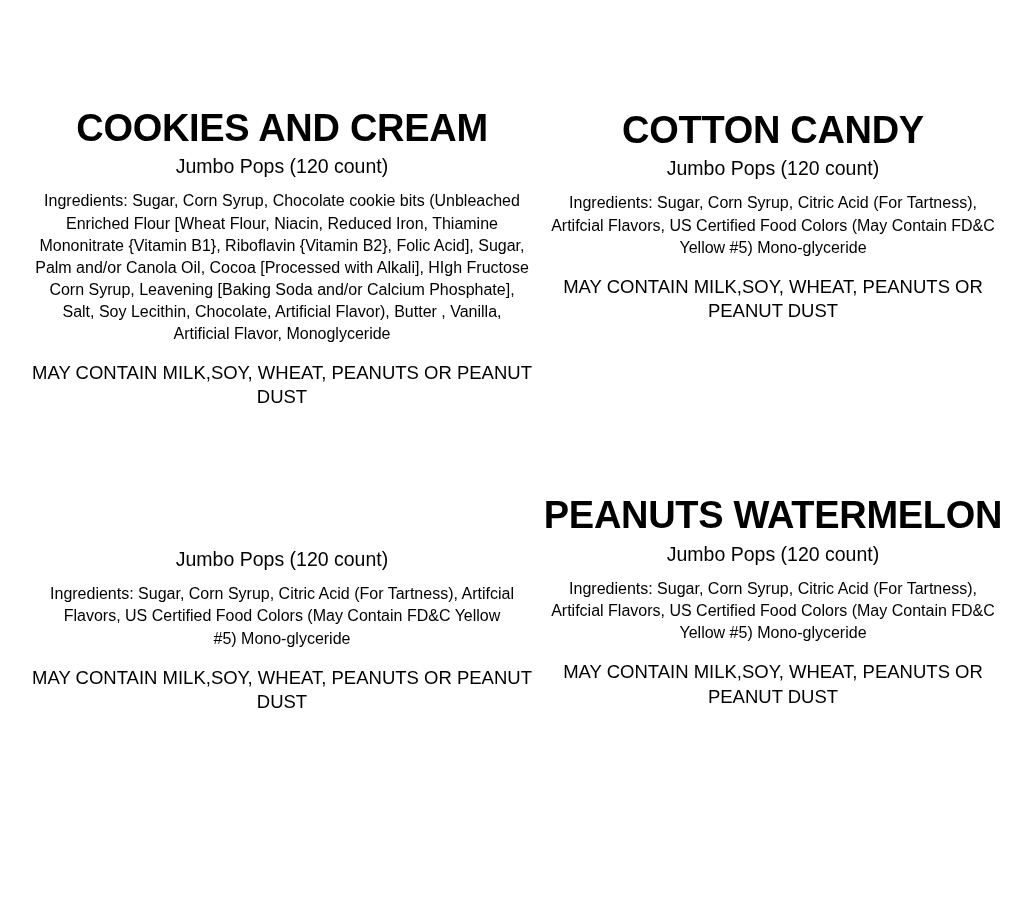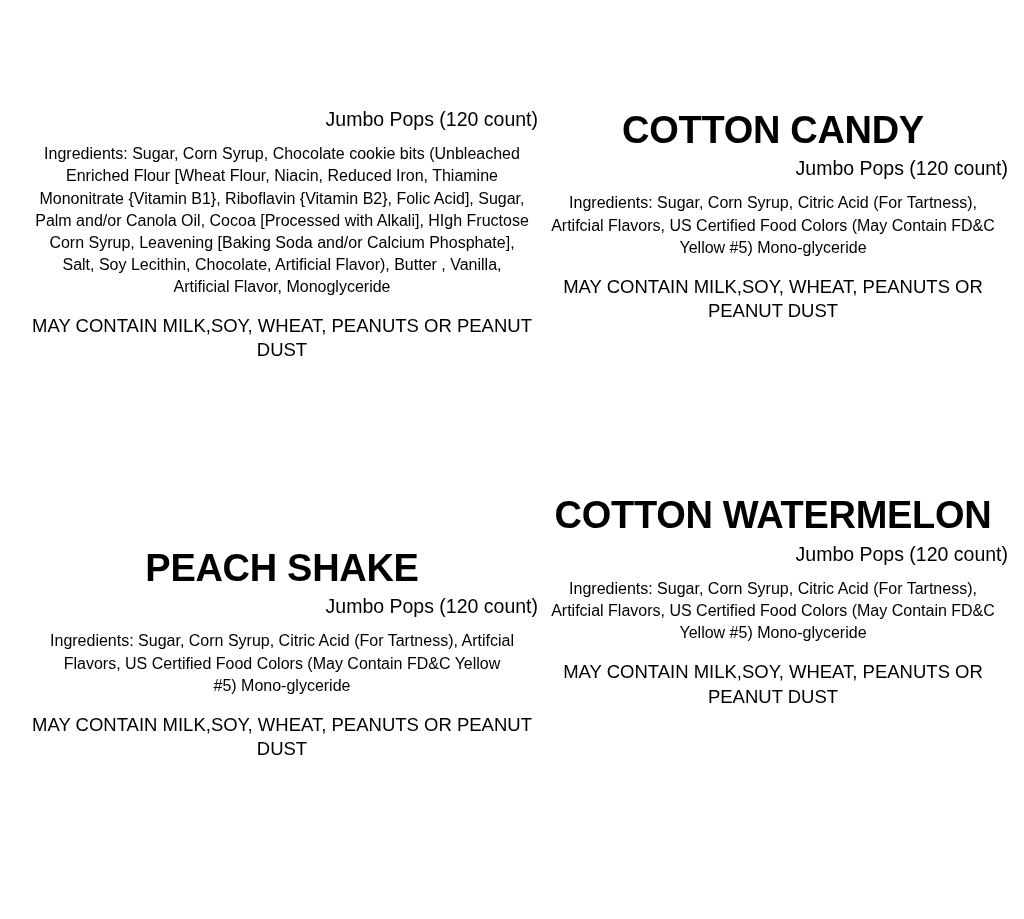--- a/index.html
+++ b/index.html
@@ -34,21 +34,20 @@
     font-weight: bold;
     line-height: 1.08;
     letter-spacing: -0.3px;
     margin: 0 0 6px 0;
   }
   .subtitle {
     font-size: 19.5px;
     font-weight: normal;
     line-height: 1.2;
     margin: 0 0 12px 0;
-    text-align: right;
   }
   .ingredients {
     font-size: 16px;
     line-height: 1.38;
     margin: 0 0 16px 0;
     padding: 0 14px;
   }
   .allergen {
     font-size: 18.5px;
     font-weight: normal;
@@ -71,46 +70,46 @@
   #panel-rainbow-watermelon .flavor-title { line-height: 1.12; }
   #panel-rainbow-watermelon .ingredients { padding: 0 4px; }
 </style>
 </head>
 <body>
 
 <div class="sheet">
 
   <div class="col col-left" id="panel-cookies-and-cream">
     <div class="panel">
+      <h1 class="flavor-title">COOKIES AND CREAM</h1>
       <p class="subtitle">Jumbo Pops (120 count)</p>
       <p class="ingredients">Ingredients: Sugar, Corn Syrup, Chocolate cookie bits (Unbleached Enriched Flour [Wheat Flour, Niacin, Reduced Iron, Thiamine Mononitrate {Vitamin B1}, Riboflavin {Vitamin B2}, Folic Acid], Sugar, Palm and/or Canola Oil, Cocoa [Processed with Alkali], HIgh Fructose Corn Syrup, Leavening [Baking Soda and/or Calcium Phosphate], Salt, Soy Lecithin, Chocolate, Artificial Flavor), Butter , Vanilla, Artificial Flavor, Monoglyceride</p>
       <p class="allergen">MAY CONTAIN MILK,SOY, WHEAT, PEANUTS OR PEANUT DUST</p>
     </div>
   </div>
 
   <div class="col col-left" id="panel-peach-shake">
     <div class="panel">
-      <h1 class="flavor-title">PEACH SHAKE</h1>
       <p class="subtitle">Jumbo Pops (120 count)</p>
       <p class="ingredients">Ingredients: Sugar, Corn Syrup, Citric Acid (For Tartness), Artifcial Flavors, US Certified Food Colors (May Contain FD&amp;C Yellow #5) Mono-glyceride</p>
       <p class="allergen">MAY CONTAIN MILK,SOY, WHEAT, PEANUTS OR PEANUT DUST</p>
     </div>
   </div>
 
   <div class="col col-right" id="panel-cotton-candy">
     <div class="panel">
       <h1 class="flavor-title">COTTON CANDY</h1>
       <p class="subtitle">Jumbo Pops (120 count)</p>
       <p class="ingredients">Ingredients: Sugar, Corn Syrup, Citric Acid (For Tartness), Artifcial Flavors, US Certified Food Colors (May Contain FD&amp;C Yellow #5) Mono-glyceride</p>
       <p class="allergen">MAY CONTAIN MILK,SOY, WHEAT, PEANUTS OR PEANUT DUST</p>
     </div>
   </div>
 
   <div class="col col-right" id="panel-rainbow-watermelon">
     <div class="panel">
-      <h1 class="flavor-title">COTTON WATERMELON</h1>
+      <h1 class="flavor-title">PEANUTS WATERMELON</h1>
       <p class="subtitle">Jumbo Pops (120 count)</p>
       <p class="ingredients">Ingredients: Sugar, Corn Syrup, Citric Acid (For Tartness), Artifcial Flavors, US Certified Food Colors (May Contain FD&amp;C Yellow #5) Mono-glyceride</p>
       <p class="allergen">MAY CONTAIN MILK,SOY, WHEAT, PEANUTS OR PEANUT DUST</p>
     </div>
   </div>
 
 </div>
 
 </body></html>

